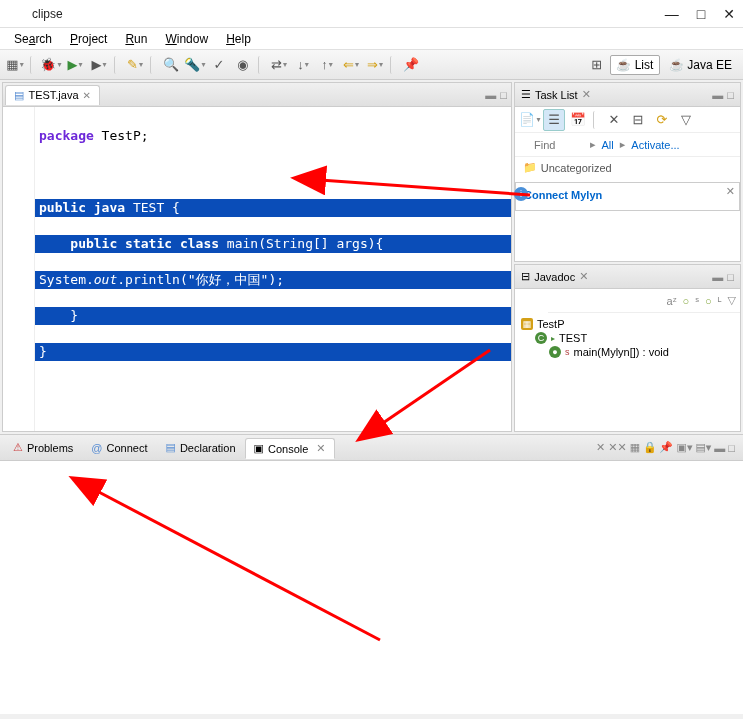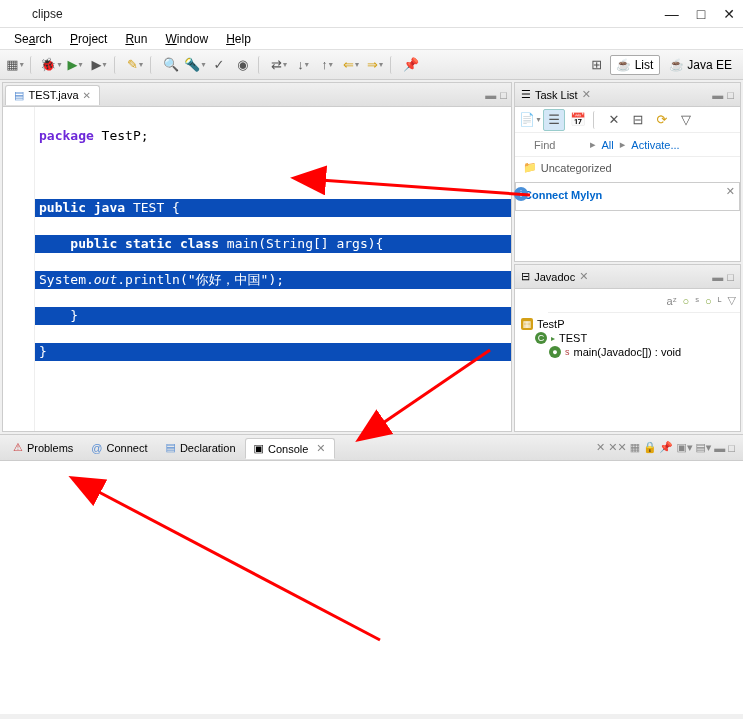--- a/index.html
+++ b/index.html
@@ -212,21 +212,21 @@
           <span>TestP</span>
         </div>
         <div class="ol-item l1">
           <span class="ol-ic" style="background:#4a8e3a;color:#fff;border-radius:50%">C</span>
           <span style="color:#4a8e3a;font-size:8px">▸</span>
           <span>TEST</span>
         </div>
         <div class="ol-item l2">
           <span class="ol-ic" style="background:#4a8e3a;color:#fff;border-radius:50%">●</span>
           <span style="color:#b04040;font-size:9px;vertical-align:super">s</span>
-          <span>main(Javadoc[]) : void</span>
+          <span>main(Mylyn[]) : void</span>
         </div>
       </div>
     </div>
   </div>
 </div>
 
 <div class="bottom">
   <div class="btabs">
     <div class="btab">
         <span style="color:#c44">⚠</span>

